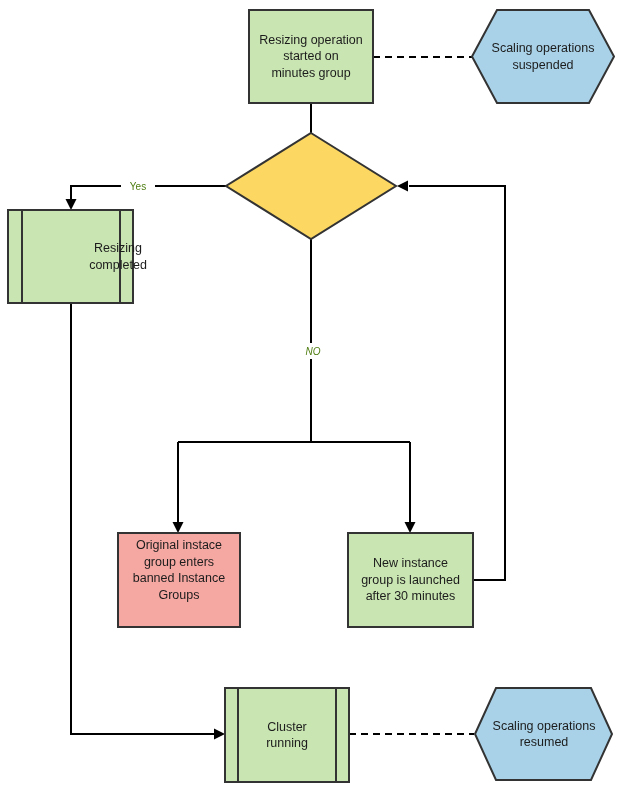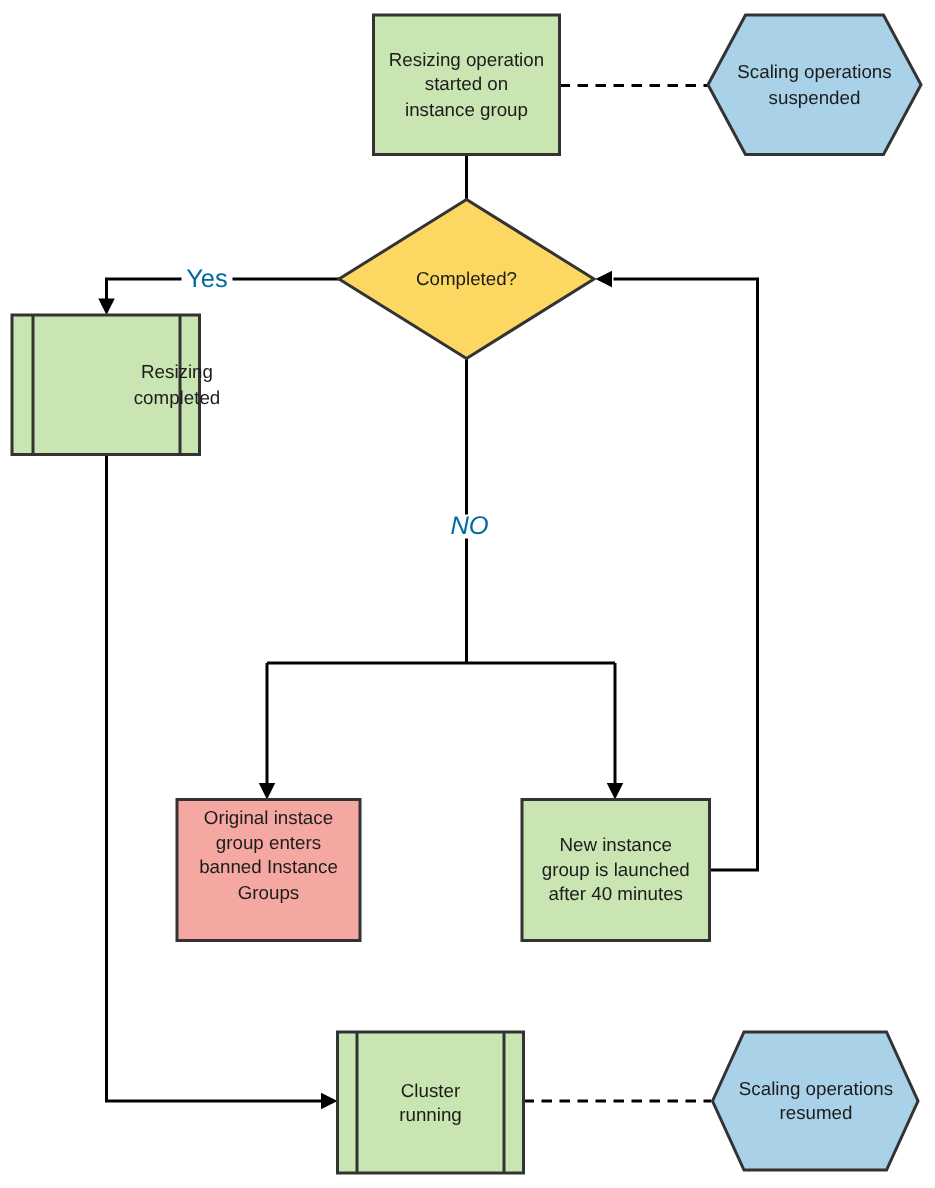--- a/index.html
+++ b/index.html
@@ -49,22 +49,22 @@
     white-space: pre-line;
     font-size: 12.5px;
     line-height: 1.32;
     color: #1c1c1c;
   }
   .edge-label {
     position: absolute;
     display: flex;
     align-items: center;
     justify-content: center;
-    font-size: 17px;
-    color: #0369a1;
+    font-size: 10px;
+    color: #4d7c0f;
     background: #ffffff;
     padding: 0 2px;
   }
 </style>
 </head>
 <body>
 
 <div class="canvas">
 
   <svg width="623" height="792" viewBox="0 0 623 792">
@@ -101,38 +101,37 @@
 
     <rect class="shape" x="225" y="688" width="124" height="94" fill="#c9e5b2"></rect>
     <line class="bar" x1="238" y1="688" x2="238" y2="782"></line>
     <line class="bar" x1="336" y1="688" x2="336" y2="782"></line>
 
     <polygon class="shape" points="475,734 496,688 591,688 612,734 591,780 496,780" fill="#a9d2e8"></polygon>
   </svg>
 
   <div class="node-label" style="left:249px; top:10px; width:124px; height:93px;">Resizing operation
 started on
-instance group</div>
+minutes group</div>
 
   <div class="node-label" style="left:479px; top:10px; width:128px; height:93px;">Scaling operations
 suspended</div>
 
-  <div class="node-label" style="left:226px; top:133px; width:170px; height:106px;">Completed?</div>
 
   <div class="node-label" style="left:22px; top:210px; width:98px; height:93px;margin-left:47px;">Resizing
 completed</div>
 
   <div class="node-label" style="left:118px; top:533px; width:122px; height:74px;">Original instace
 group enters
 banned Instance
 Groups</div>
 
   <div class="node-label" style="left:348px; top:533px; width:125px; height:94px;">New instance
 group is launched
-after 40 minutes</div>
+after 30 minutes</div>
 
   <div class="node-label" style="left:239px; top:688px; width:96px; height:94px;">Cluster
 running</div>
 
   <div class="node-label" style="left:481px; top:688px; width:126px; height:92px;">Scaling operations
 resumed</div>
 
   <div class="edge-label" style="left:121px; top:178px; width:30px; height:16px;">Yes</div>
 
   <div class="edge-label" style="left:297px; top:343px; width:28px; height:16px;font-style:italic;">NO</div>

